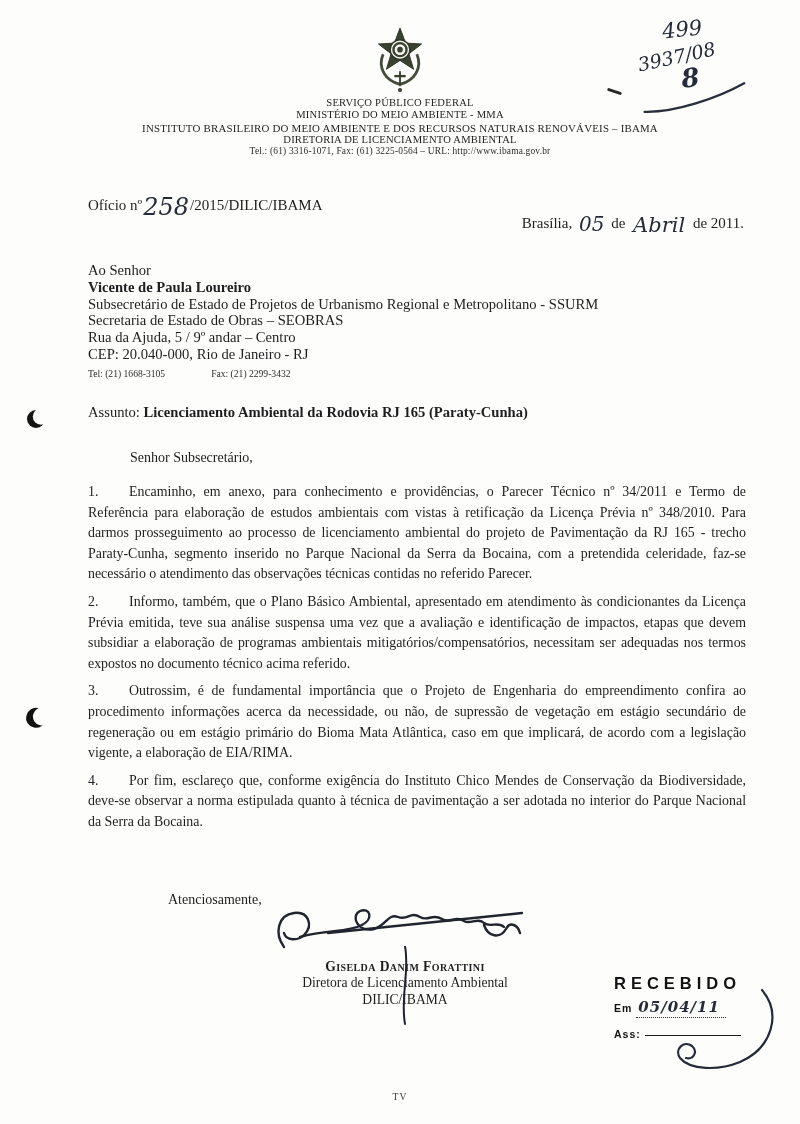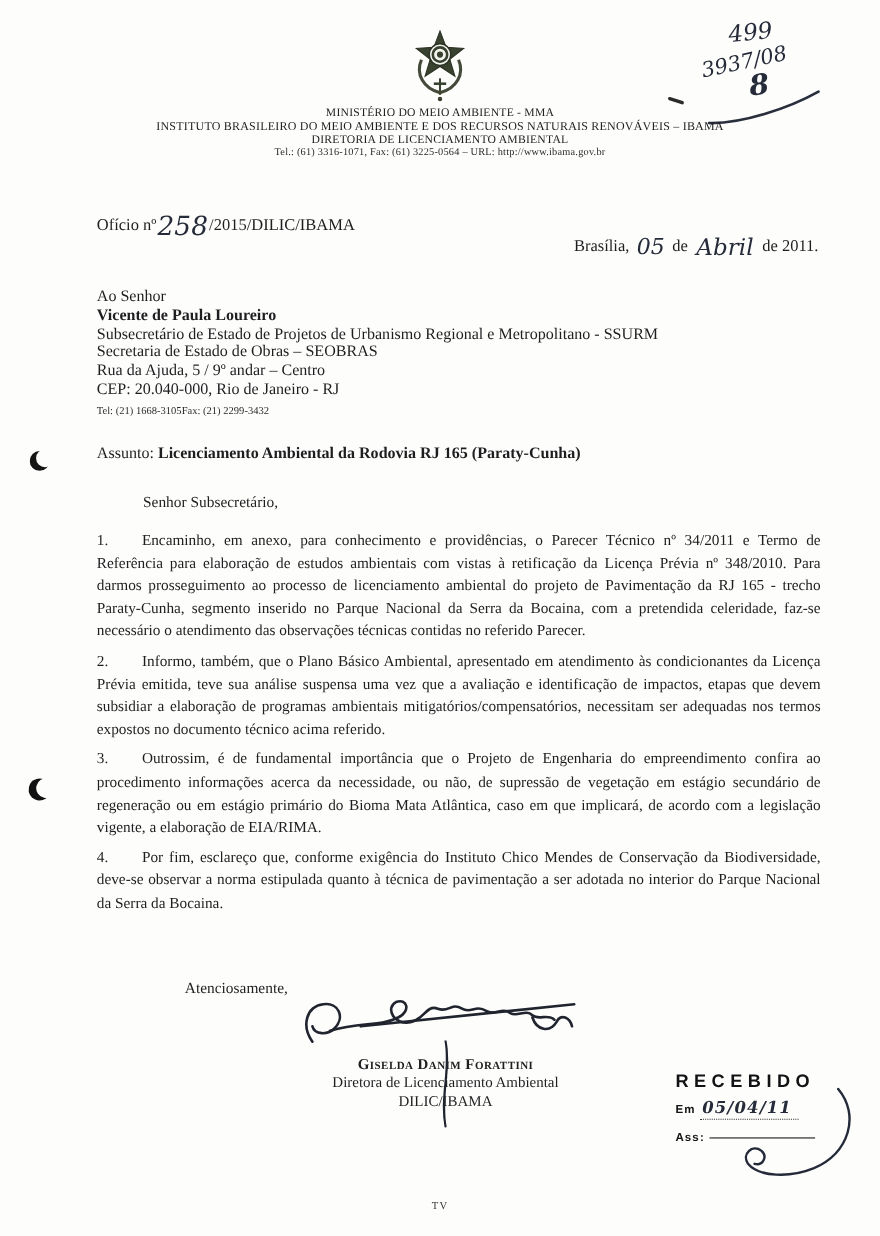--- a/index.html
+++ b/index.html
@@ -30,21 +30,21 @@
   .oficio { position:absolute; left:88px; top:197px; font-size:15px; }
   .refnum { font-size:24px; line-height:10px; vertical-align:-5px; margin:0 1px; }
   .dateline { position:absolute; right:56px; top:212px; font-size:15px; }
   .hw-day  { font-size:20px; vertical-align:-3px; margin:0 3px;text-align:center; }
   .hw-month{ font-size:21px; vertical-align:-4px; margin:0 4px; }
 
   
   .recipient { position:absolute; left:88px; top:262px; font-size:14.6px; line-height:16.8px; }
   .recipient .bold { font-weight:bold; }
   .telfax { font-size:9.6px; margin-top:3px; color:#2c2c2e; }
-  .telfax span + span { }
+  .telfax span + span { margin-left:46px; }
 
   
   .assunto { position:absolute; left:88px; top:404px; font-size:14.6px; }
   .assunto b { font-weight:bold; }
   .greeting { position:absolute; left:130px; top:450px; font-size:14px; }
 
   
   .bodytext { position:absolute; left:88px; top:482px; width:658px; font-size:13.9px; text-align:justify; }
   .bodytext p { margin:0 0 7px 0; line-height:20.6px; }
   .pnum { display:inline-block; width:41px; }
@@ -108,20 +108,21 @@
         <path d="M14,32 C8,46 16,60 32,64 C48,60 56,46 50,32" fill="none" stroke="#434a39" stroke-width="3"></path>
         <path d="M32,4 L38,20 L55,21 L41.5,31.5 L46.5,48 L32,38.5 L17.5,48 L22.5,31.5 L9,21 L26,20 Z" fill="#39412f" stroke="#2c3325" stroke-width="1"></path>
         <circle cx="32" cy="27" r="10.5" fill="#f4f4ee" stroke="#2c3325" stroke-width="1.5"></circle>
         <circle cx="32" cy="27" r="7" fill="none" stroke="#39412f" stroke-width="2.5"></circle>
         <circle cx="32" cy="27" r="3" fill="#39412f"></circle>
         <rect x="31" y="50" width="2" height="16" fill="#39412f"></rect>
         <rect x="26" y="54" width="12" height="2.5" fill="#39412f"></rect>
         <circle cx="32" cy="70" r="2.2" fill="#39412f"></circle>
       </svg>
     </div>
+    <div class="hl">SERVIÇO PÚBLICO FEDERAL</div>
     <div class="hl">MINISTÉRIO DO MEIO AMBIENTE - MMA</div>
     <div class="hl hl-inst">INSTITUTO BRASILEIRO DO MEIO AMBIENTE E DOS RECURSOS NATURAIS RENOVÁVEIS – IBAMA</div>
     <div class="hl">DIRETORIA DE LICENCIAMENTO AMBIENTAL</div>
     <div class="hl hl-small">Tel.: (61) 3316-1071, Fax: (61) 3225-0564 – URL: http://www.ibama.gov.br</div>
   </header>
 
   <div class="oficio">
     <span>Ofício nº</span><span class="hw refnum">258</span><span>/2015/DILIC/IBAMA</span>
   </div>
 

